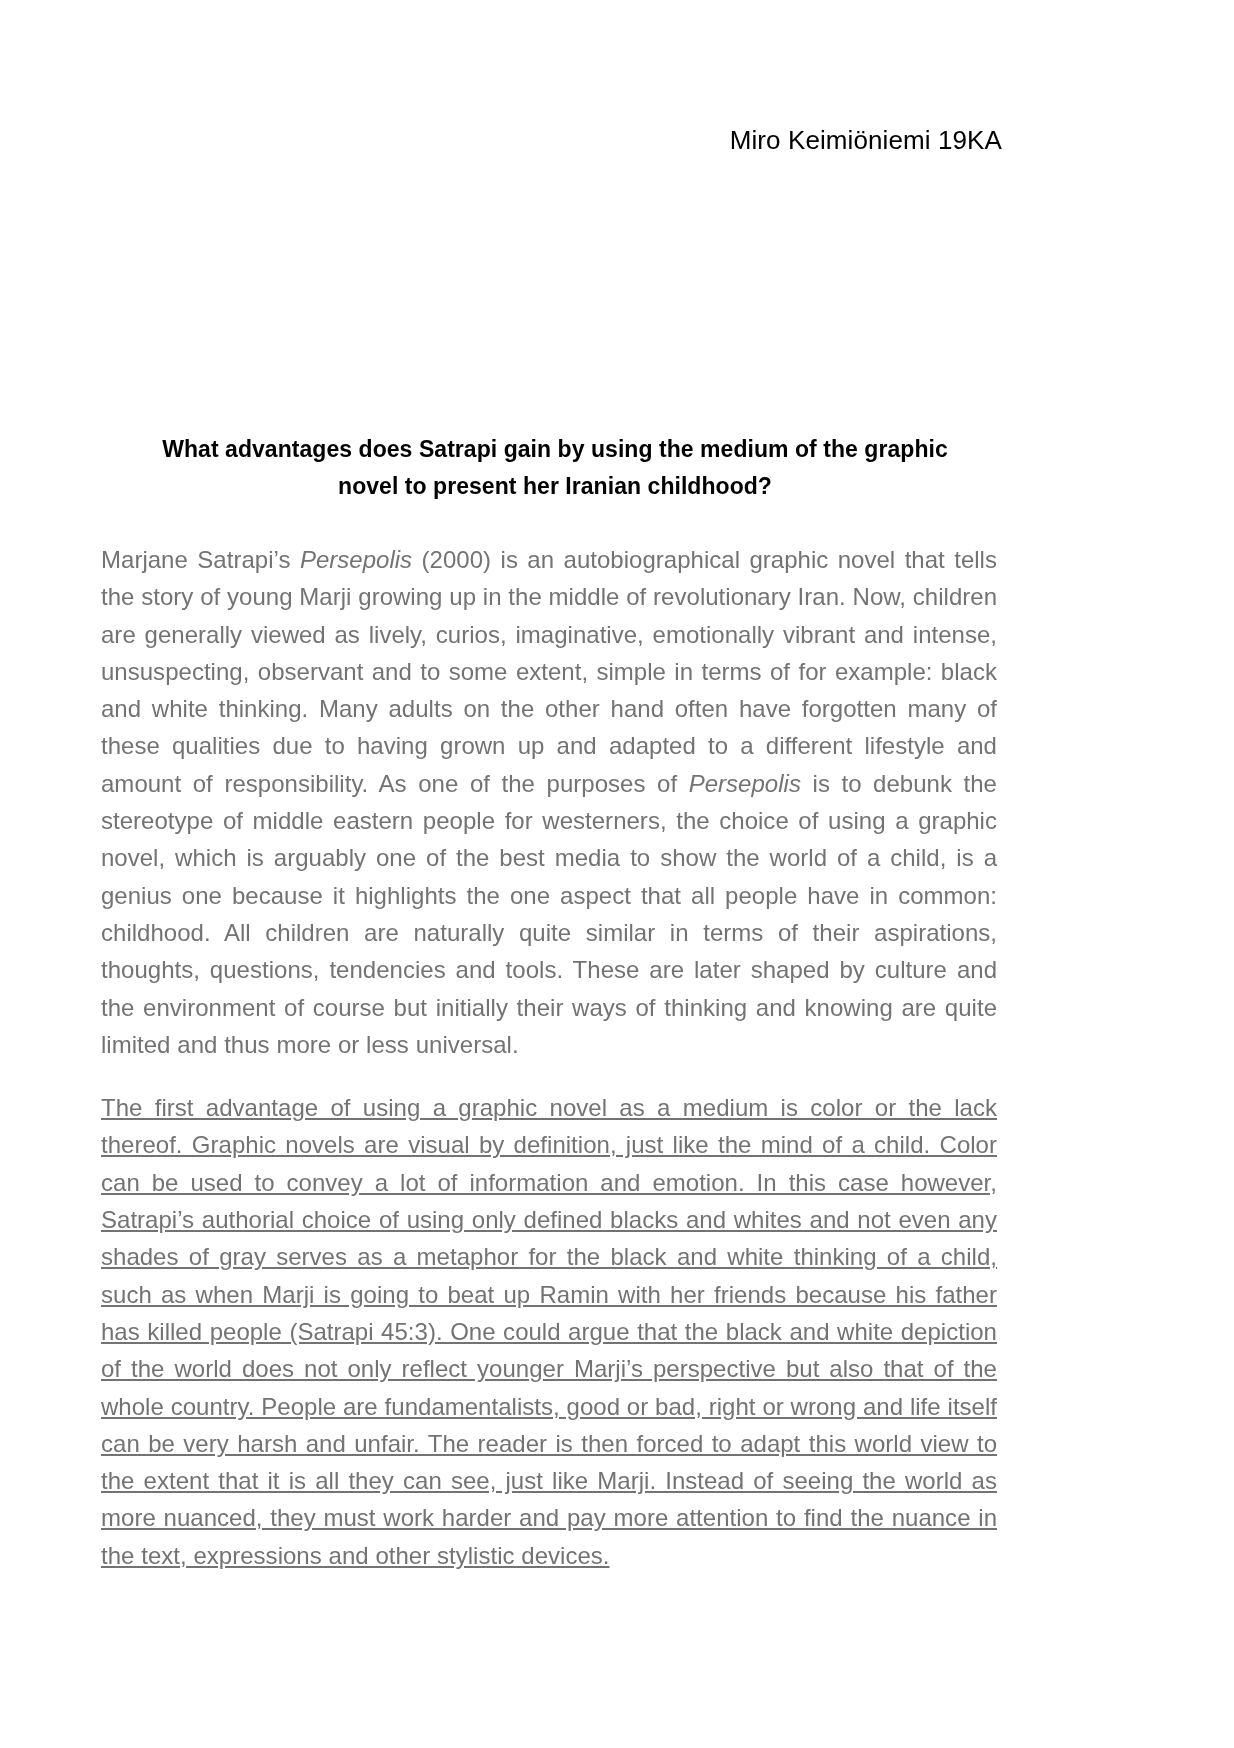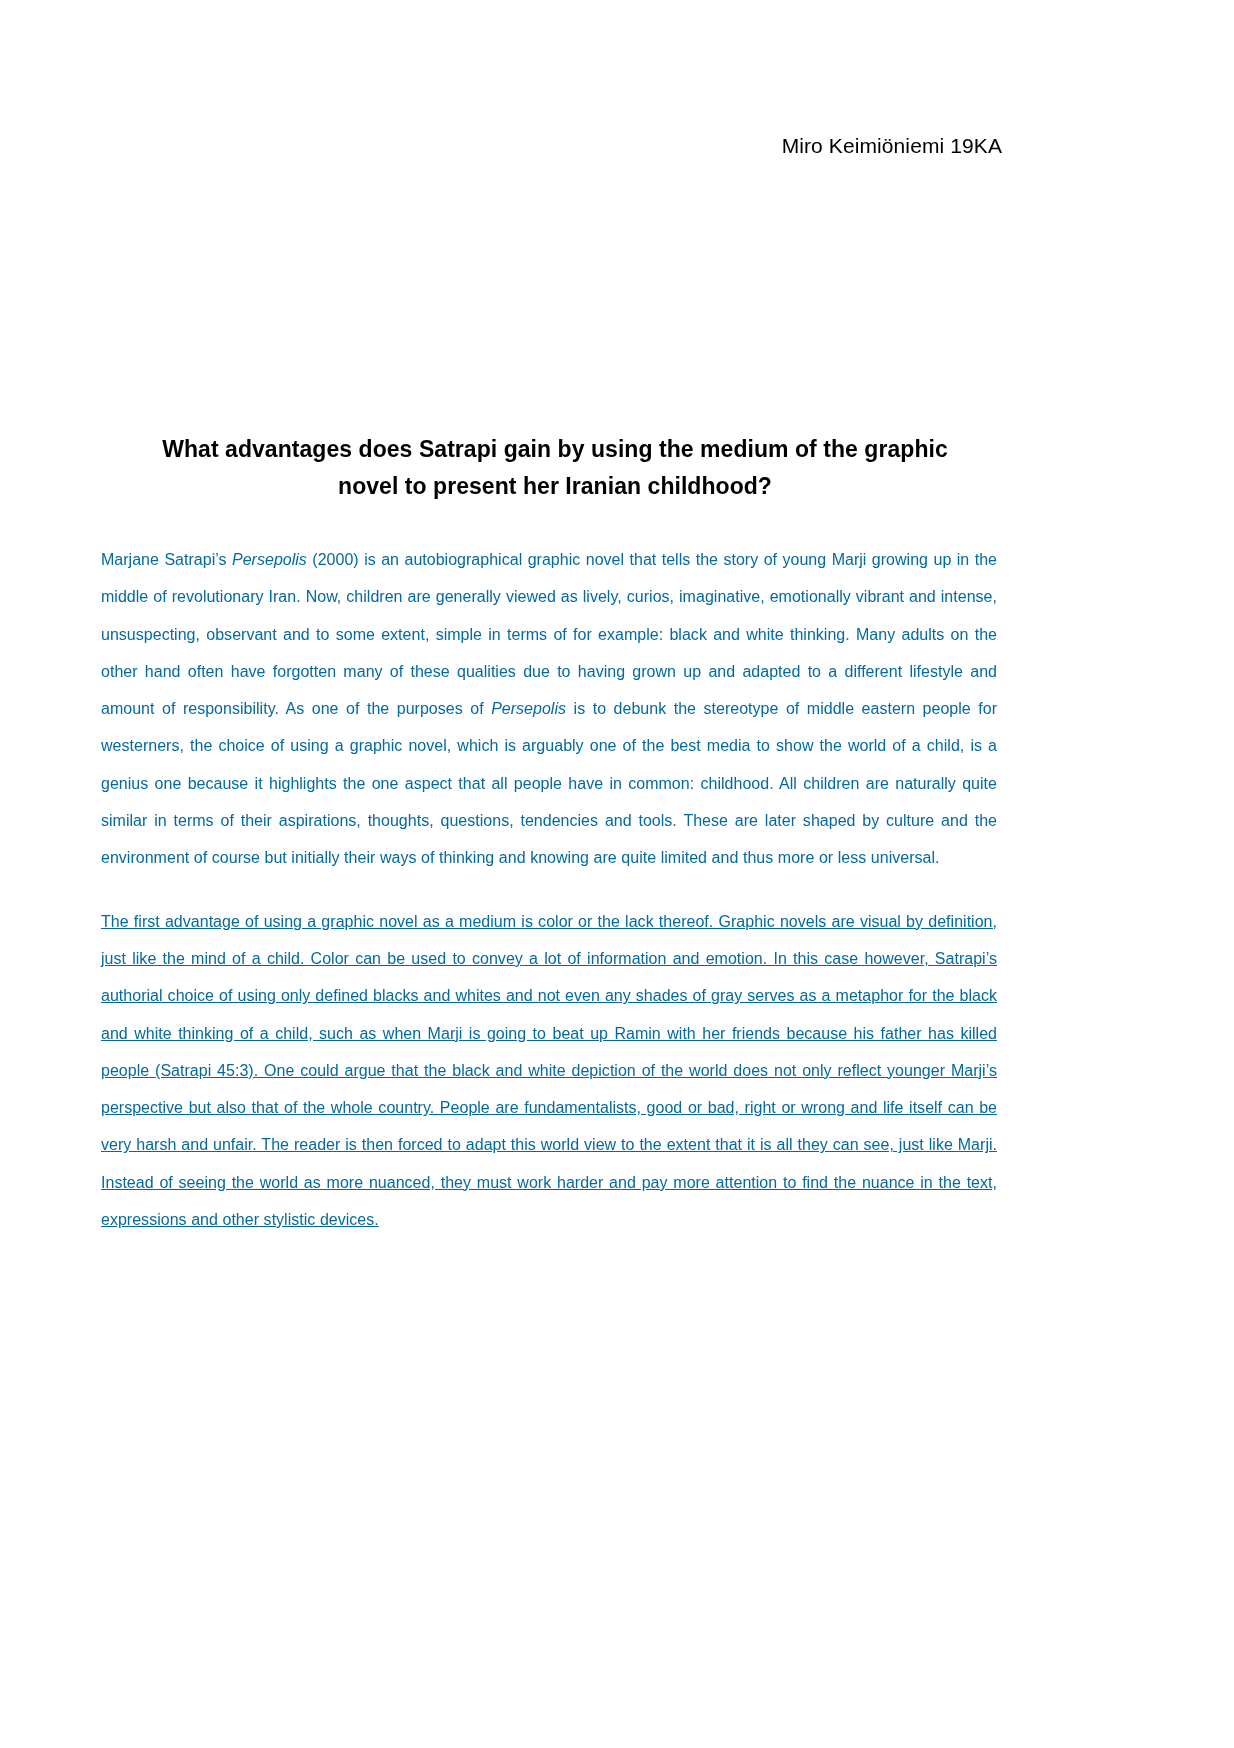--- a/index.html
+++ b/index.html
@@ -17,25 +17,25 @@
     width: 1234px;
     height: 1748px;
     margin: 0 auto;
     background: #ffffff;
     box-sizing: border-box;
     overflow: hidden;
   }
   
   .doc-header {
     position: absolute;
-    top: 132px;
+    top: 124px;
     left: 100px;
     right: 232px;
     text-align: right;
-    font-size: 21px;
+    font-size: 26px;
     line-height: 1.3;
     color: #000000;
     letter-spacing: 0.1px;
   }
   
   .doc-title {
     position: absolute;
     top: 416px;
     left: 140px;
     width: 830px;
@@ -47,25 +47,25 @@
   }
   
   .body-column {
     position: absolute;
     top: 541px;
     left: 101px;
     width: 896px;
   }
   p.para {
     margin: 0 0 26px 0;
-    font-size: 16px;
+    font-size: 24px;
     line-height: 37.3px;
     text-align: justify;
     text-justify: inter-word;
-    color: #0369a1;
+    color: #737373;
     letter-spacing: 0.02px;
     word-spacing: 0.1px;
   }
   p.para:last-child {
     margin-bottom: 0;
     text-decoration: underline;
   }
   .work-title {
     font-style: italic;
   }

